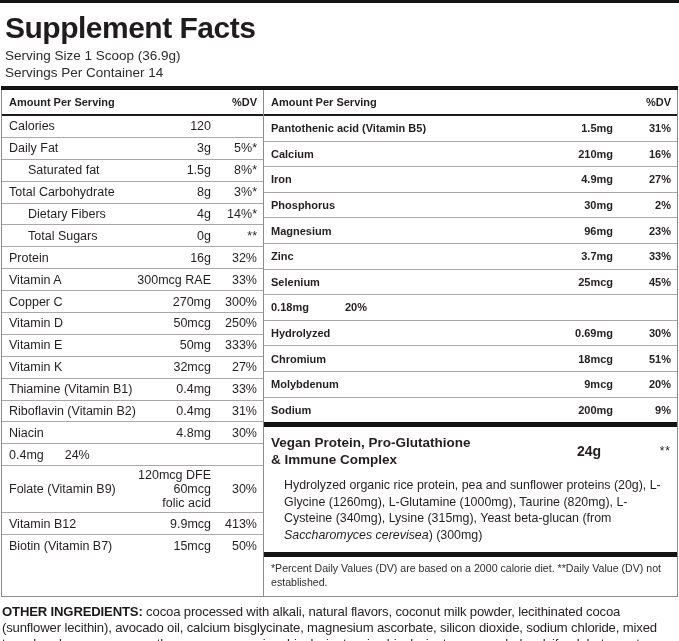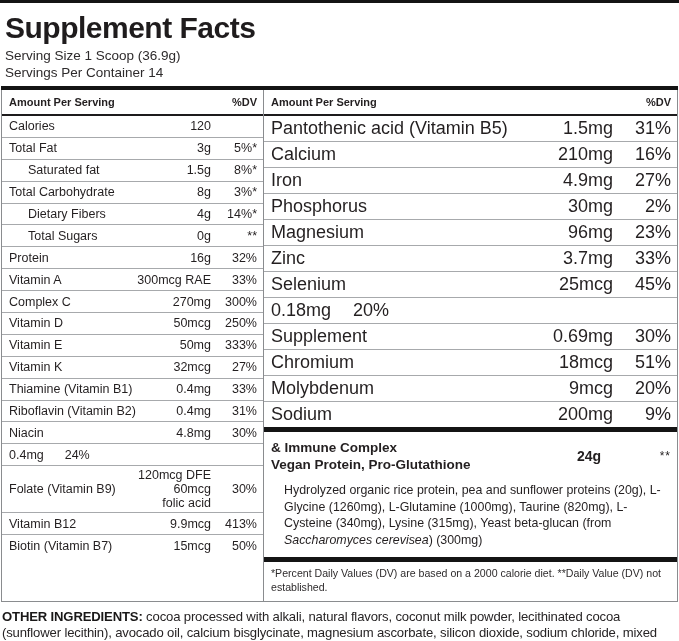--- a/index.html
+++ b/index.html
@@ -20,21 +20,21 @@
   .col-right { flex:1; border-left:1px solid #8a8c8f; }
 
   .col-header {
     display:flex; justify-content:space-between; align-items:center;
     font-weight:bold; font-size:11px; height:24px; padding:0 6px 0 7px;
     border-bottom:2px solid #1d1b1c; flex:none;
   }
 
   .rows { display:flex; flex-direction:column; }
   .row { display:flex; align-items:center; min-height:20.9px; padding:0 6px 0 7px; font-size:12.5px; }
-  .col-right .row { min-height:24.6px; font-size:18px; }
+  .col-right .row { min-height:24.6px; font-size:11px;font-weight:bold; }
   .row + .row { border-top:1px solid #a7a9ac; }
   .row .name { flex:1; padding-right:6px; }
   .row.indent .name { padding-left:19px; }
   .row .amount { text-align:right; white-space:pre-line; padding:2px 0; }
   .col-left .row .dv { width:46px; text-align:right; }
   .col-right .row .dv { width:58px; text-align:right; }
 
   .thick-bar { height:5px; background:#141414; flex:none; }
 
   .complex { padding:7px 6px 9px 7px; }
@@ -71,21 +71,21 @@
       <span>%DV</span>
     </div>
     <div class="rows" id="left-rows">
   <div class="row">
     <span class="cell name">Calories</span>
     <span class="cell amount">120</span>
     <span class="cell dv"></span>
   </div>
 
   <div class="row">
-    <span class="cell name">Total Fat</span>
+    <span class="cell name">Daily Fat</span>
     <span class="cell amount">3g</span>
     <span class="cell dv">5%*</span>
   </div>
 
   <div class="row indent">
     <span class="cell name">Saturated fat</span>
     <span class="cell amount">1.5g</span>
     <span class="cell dv">8%*</span>
   </div>
 
@@ -113,21 +113,21 @@
     <span class="cell dv">32%</span>
   </div>
 
   <div class="row">
     <span class="cell name">Vitamin A</span>
     <span class="cell amount">300mcg RAE</span>
     <span class="cell dv">33%</span>
   </div>
 
   <div class="row">
-    <span class="cell name">Complex C</span>
+    <span class="cell name">Copper C</span>
     <span class="cell amount">270mg</span>
     <span class="cell dv">300%</span>
   </div>
 
   <div class="row">
     <span class="cell name">Vitamin D</span>
     <span class="cell amount">50mcg</span>
     <span class="cell dv">250%</span>
   </div>
 
@@ -235,21 +235,21 @@
     <span class="cell amount">25mcg</span>
     <span class="cell dv">45%</span>
   </div>
 
   <div class="row">
     <span class="cell amount">0.18mg</span>
     <span class="cell dv">20%</span>
   </div>
 
   <div class="row">
-    <span class="cell name">Supplement</span>
+    <span class="cell name">Hydrolyzed</span>
     <span class="cell amount">0.69mg</span>
     <span class="cell dv">30%</span>
   </div>
 
   <div class="row">
     <span class="cell name">Chromium</span>
     <span class="cell amount">18mcg</span>
     <span class="cell dv">51%</span>
   </div>
 
@@ -264,22 +264,22 @@
     <span class="cell amount">200mg</span>
     <span class="cell dv">9%</span>
   </div>
 </div>
 
     <div class="thick-bar"></div>
 
     <div class="complex">
       <div class="complex-head">
         <div class="complex-title">
+          <div>Vegan Protein, Pro-Glutathione</div>
           <div>&amp; Immune Complex</div>
-          <div>Vegan Protein, Pro-Glutathione</div>
         </div>
         <span class="complex-amount">24g</span>
         <span class="complex-dv">**</span>
       </div>
       <p class="complex-desc"><span>Hydrolyzed organic rice protein, pea and sunflower proteins (20g), L-Glycine (1260mg), L-Glutamine (1000mg), Taurine (820mg), L-Cysteine (340mg), Lysine (315mg), Yeast beta-glucan (from </span><span class="it">Saccharomyces cerevisea</span><span>) (300mg)</span></p>
     </div>
 
     <div class="thick-bar"></div>
 
     <div class="footnote">*Percent Daily Values (DV) are based on a 2000 calorie diet. **Daily Value (DV) not established.</div>

